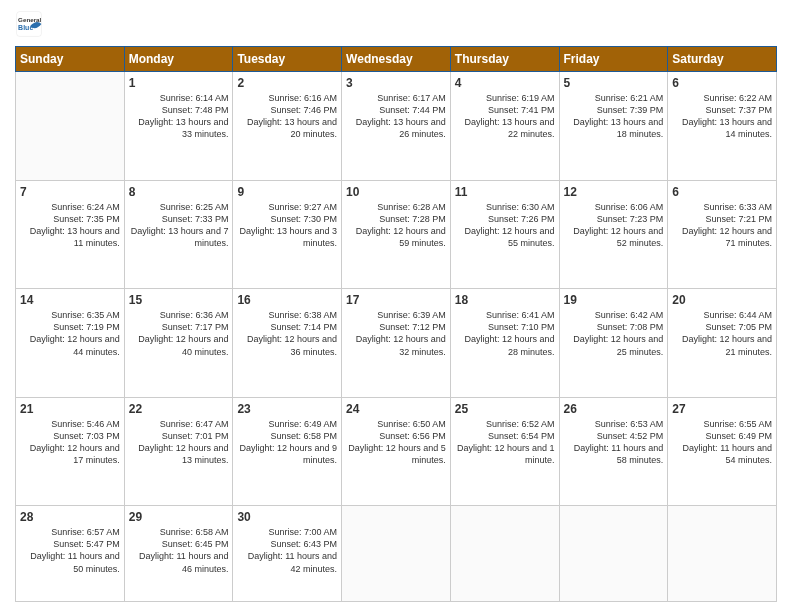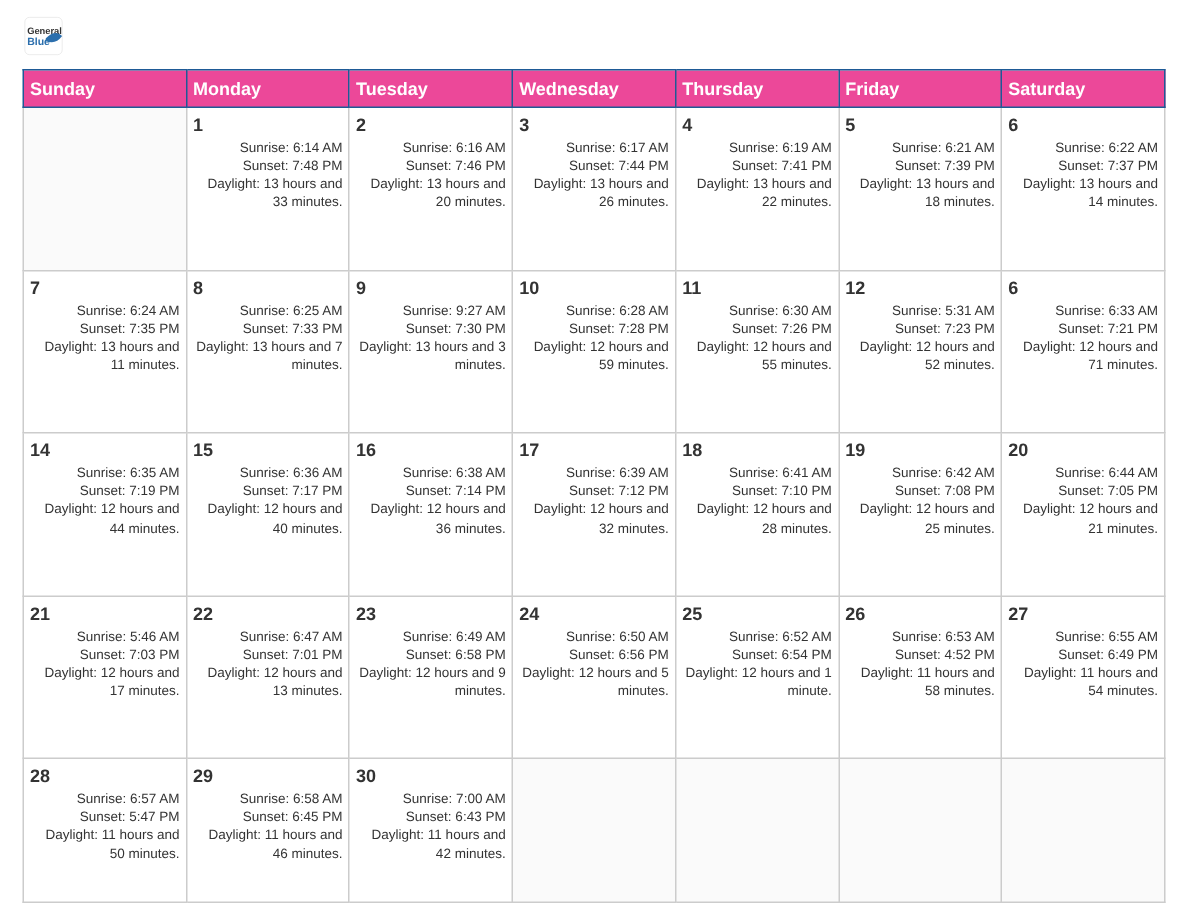--- a/index.html
+++ b/index.html
@@ -45,21 +45,21 @@
       color: #555;
     }
     .calendar {
       flex: 1;
       border: 1px solid #ccc;
       border-collapse: collapse;
       width: 100%;
       table-layout: fixed;
     }
     .calendar thead tr th {
-      background: #ec4899;
+      background: #a16207;
       color: #fff;
       font-size: 12px;
       font-weight: bold;
       padding: 5px 4px;
       border: 1px solid #1e5a96;
       text-align: left;
     }
     .calendar tbody tr td {
       border: 1px solid #ccc;
       vertical-align: top;
@@ -208,21 +208,21 @@
         <span class="day-num">11</span>
         <div class="day-info">
           <span>Sunrise: 6:30 AM</span><br>
           <span>Sunset: 7:26 PM</span><br>
           <span>Daylight: 12 hours and 55 minutes.</span>
         </div>
       </td>
           <td>
         <span class="day-num">12</span>
         <div class="day-info">
-          <span>Sunrise: 5:31 AM</span><br>
+          <span>Sunrise: 6:06 AM</span><br>
           <span>Sunset: 7:23 PM</span><br>
           <span>Daylight: 12 hours and 52 minutes.</span>
         </div>
       </td>
           <td>
         <span class="day-num">6</span>
         <div class="day-info">
           <span>Sunrise: 6:33 AM</span><br>
           <span>Sunset: 7:21 PM</span><br>
           <span>Daylight: 12 hours and 71 minutes.</span>

